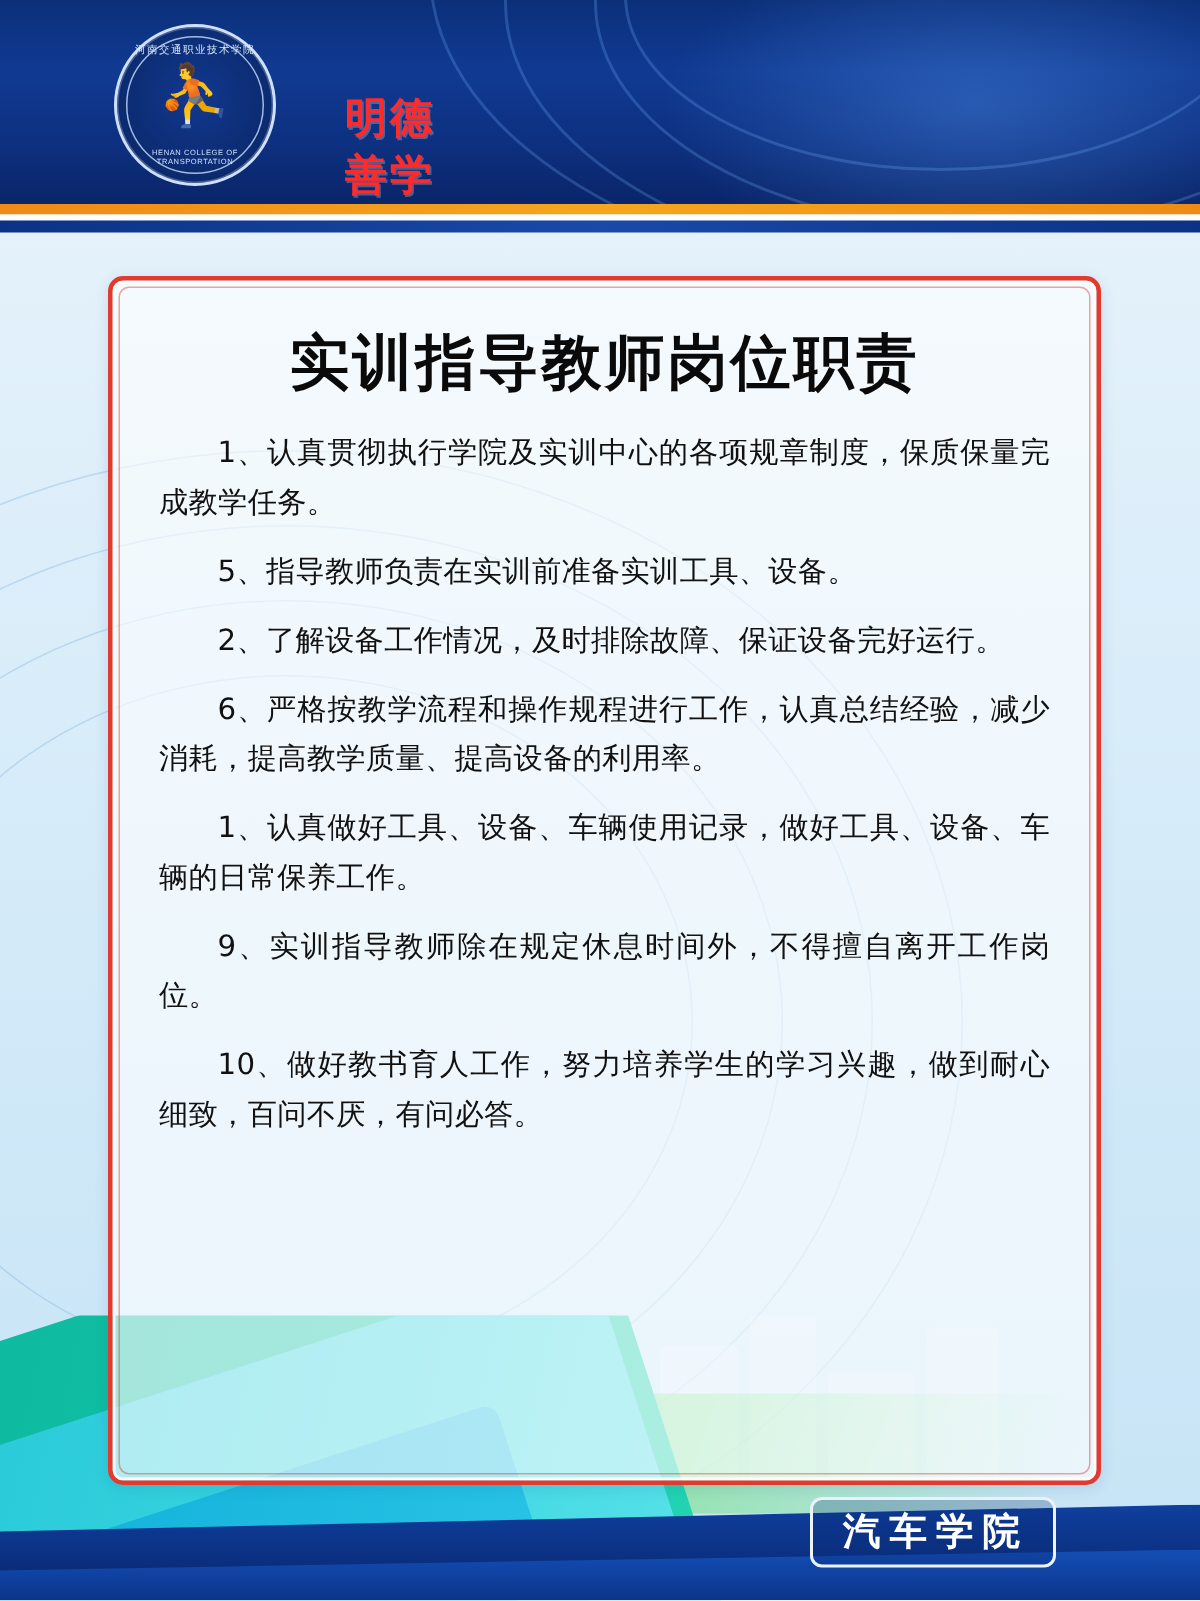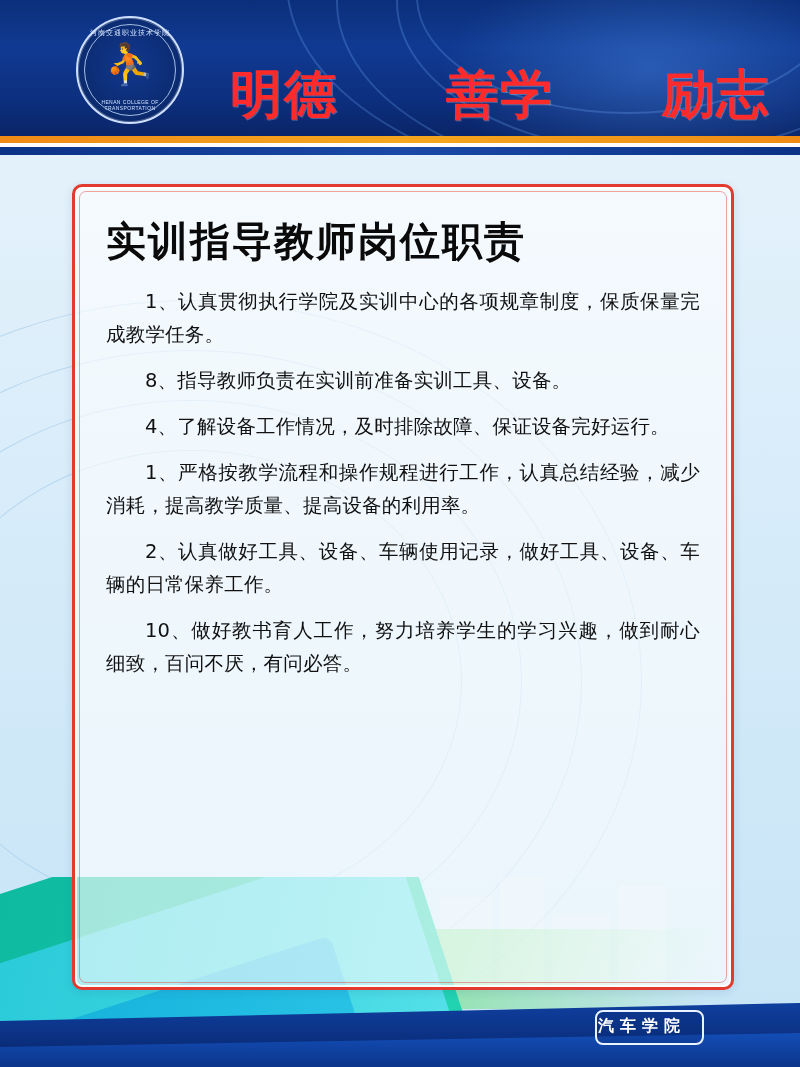--- a/index.html
+++ b/index.html
@@ -86,25 +86,26 @@
     letter-spacing: 0.4px;
   }
 
   .slogan {
     position: absolute;
     left: 230px; top: 60px;
     width: 540px;
     color: #ff2a2a;
     font-family: Liberation Serif, serif;
     font-weight: bold;
-    font-size: 52px;
+    font-size: 28px;
     letter-spacing: 2px;
     text-shadow: 1px 1px 0 rgba(255,255,255,0.25);
     display: flex;
     justify-content: space-between;
+    flex-direction: column;
   }
   .slogan span { display: inline-block; }
 
   
   .stripe-orange {
     position: absolute;
     left: 0; top: 136px;
     width: 800px; height: 7px;
     background: linear-gradient(90deg, #f08a16 0%, #f5a61e 50%, #ef8b14 100%);
   }
@@ -189,26 +190,26 @@
     position: absolute;
     left: 0; bottom: 0;
     width: 800px; height: 34px;
     background: linear-gradient(180deg, #1451bb 0%, #0c3690 100%);
     clip-path: polygon(0 14px, 800px 0, 800px 34px, 0 34px);
     opacity: 0.9;
   }
   .dept-plate {
     position: absolute;
     right: 96px; bottom: 22px;
-    padding: 4px 16px 6px 1px;
+    padding: 4px 16px 6px 20px;
     border: 2px solid #eaf3ff;
     border-radius: 8px;
     color: #ffffff;
     font-family: Liberation Serif, serif;
-    font-size: 16px;
+    font-size: 25px;
     font-weight: bold;
     letter-spacing: 6px;
     background: rgba(8,40,110,0.25);
   }
 
   
   .tower {
     position: absolute;
     bottom: 78px;
     background: rgba(255,255,255,0.22);
@@ -232,20 +233,21 @@
   .card-inner {
     position: absolute;
     left: 4px; top: 4px; right: 4px; bottom: 4px;
     border: 1px solid rgba(226,58,46,0.45);
     border-radius: 7px;
     padding: 18px 26px 10px 26px;
     box-sizing: border-box;
     overflow: hidden;
   }
   .doc-title {
+    text-align: center;
     font-family: "DejaVu Serif", serif;
     font-weight: bold;
     font-size: 40px;
     color: #0a0a0a;
     letter-spacing: 2px;
     margin: 4px 0 16px 0;
   }
   .doc-body p {
     margin: 13px 0 3px 0;
     font-family: "DejaVu Sans", sans-serif;
@@ -307,22 +309,23 @@
     <div class="blue-foot2"></div>
   </div>
 
   <div class="dept-plate">汽车学院</div>
 
   <div class="card">
     <div class="card-inner">
       <div class="doc-title">实训指导教师岗位职责</div>
       <div class="doc-body">
         <p>1、认真贯彻执行学院及实训中心的各项规章制度，保质保量完成教学任务。</p>
-        <p>8、指导教师负责在实训前准备实训工具、设备。</p>
-        <p>4、了解设备工作情况，及时排除故障、保证设备完好运行。</p>
-        <p>1、严格按教学流程和操作规程进行工作，认真总结经验，减少消耗，提高教学质量、提高设备的利用率。</p>
-        <p>2、认真做好工具、设备、车辆使用记录，做好工具、设备、车辆的日常保养工作。</p>
+        <p>5、指导教师负责在实训前准备实训工具、设备。</p>
+        <p>2、了解设备工作情况，及时排除故障、保证设备完好运行。</p>
+        <p>6、严格按教学流程和操作规程进行工作，认真总结经验，减少消耗，提高教学质量、提高设备的利用率。</p>
+        <p>1、认真做好工具、设备、车辆使用记录，做好工具、设备、车辆的日常保养工作。</p>
+        <p>9、实训指导教师除在规定休息时间外，不得擅自离开工作岗位。</p>
         <p>10、做好教书育人工作，努力培养学生的学习兴趣，做到耐心细致，百问不厌，有问必答。</p>
       </div>
     </div>
   </div>
 
 </div>
 
 </body></html>

